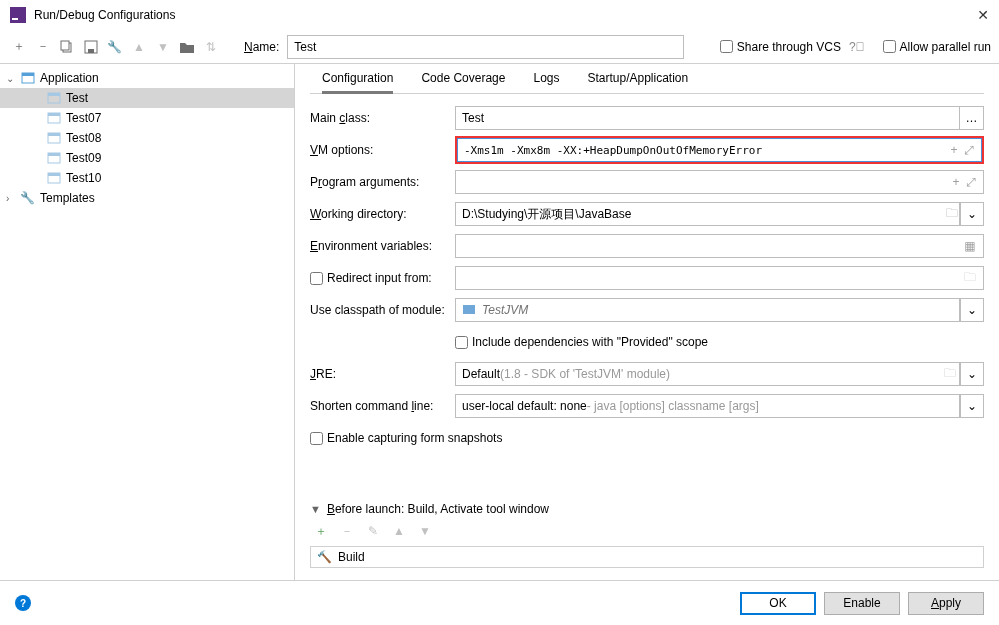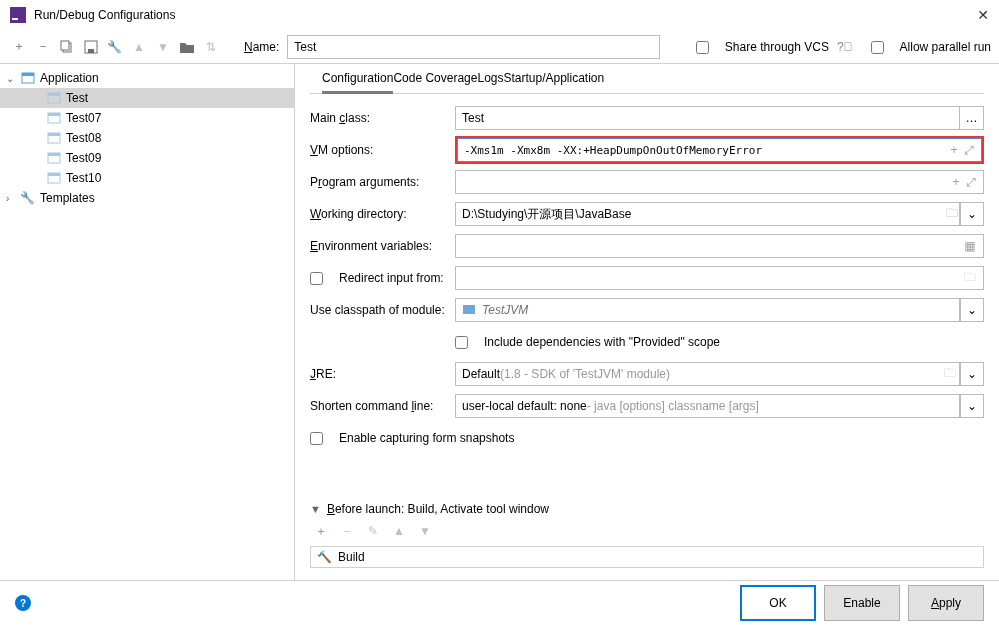--- a/index.html
+++ b/index.html
@@ -5,32 +5,32 @@
 * { margin:0; padding:0; box-sizing:border-box; font-family:"Segoe UI",Arial,sans-serif; font-size:12px; }
 body { width:999px; height:625px; background:#fff; display:flex; flex-direction:column; color:#000; overflow:hidden; }
 .titlebar { height:30px; display:flex; align-items:center; padding:0 10px; border-bottom:1px solid transparent; }
 .titlebar .logo { width:16px; height:16px; margin-right:8px; }
 .titlebar .title { flex:1; font-size:12px; }
 .titlebar .close { font-size:14px; color:#333; cursor:pointer; }
 .topbar { height:33px; display:flex; align-items:center; padding:0 8px; gap:2px; }
 .toolbtn { width:22px; height:22px; display:flex; align-items:center; justify-content:center; color:#6e6e6e; cursor:pointer; border:1px solid transparent; }
 .name-row { display:flex; align-items:center; gap:8px; flex:1; margin-left:20px; }
 .name-row input { width:345px; height:24px; border:1px solid #bdbdbd; padding:2px 6px; }
-.chk { display:flex; align-items:flex-end; gap:16px; }
+.chk { display:flex; align-items:center; gap:4px; }
 .chk input { width:13px; height:13px; }
 .main { flex:1; display:flex; border-top:1px solid #d0d0d0; overflow:hidden; }
 .sidebar { width:295px; border-right:1px solid #d0d0d0; padding-top:4px; overflow:auto; }
 .node { display:flex; align-items:center; height:20px; padding-left:6px; gap:4px; }
 .node.lvl2 { padding-left:46px; }
 .node.sel { background:#d5d5d5; }
 .arrow { width:10px; display:inline-block; color:#666; font-size:10px; }
 .node .icon { width:16px; height:16px; display:flex; align-items:center; justify-content:center; }
 .bold { font-weight:normal; }
 .content { flex:1; display:flex; flex-direction:column; padding:0 15px 5px 15px; overflow:hidden; }
-.tabs { display:flex; padding:7px 12px 0 12px; border-bottom:1px solid #d0d0d0; height:30px; }
+.tabs { display:flex; gap:28px; padding:7px 12px 0 12px; border-bottom:1px solid #d0d0d0; height:30px; }
 .tab { padding-bottom:6px; cursor:pointer; color:#000; }
 .tab.active { border-bottom:3px solid #7a7a7a; margin-bottom:-1px; }
 .form { padding:10px 0 0 0; }
 .row { display:flex; align-items:center; min-height:28px; }
 .row .lbl { width:145px; }
 .inpwrap { flex:1; display:flex; align-items:center; position:relative; }
 .inp { flex:1; height:24px; border:1px solid #bdbdbd; padding:2px 6px; font-size:12px; background:#fff; }
 .inp.mono { font-family:Consolas,monospace; font-size:11px; }
 .inp.disabled { background:#fff; color:#888; }
 .inp.cb { color:#737373;font-style:italic; }
@@ -38,21 +38,21 @@
 .redbox .inp { border:1px solid #4a90d9; }
 .suffix { width:24px; height:24px; border:1px solid #bdbdbd; border-left:none; display:flex; align-items:center; justify-content:center; cursor:pointer; }
 .rowpad { margin-bottom:4px; }
 .jrehint { color:#999; }
 .bl { margin-top:50px; }
 .bl .hdr { display:flex; align-items:center; gap:6px; }
 .bl .tools { display:flex; gap:4px; margin-top:4px; }
 .bl .list { border:1px solid #d0d0d0; margin-top:4px; height:22px; display:flex; align-items:center; padding:0 6px; gap:6px; background:#fff; }
 .footer { height:45px; border-top:1px solid #d0d0d0; display:flex; align-items:center; padding:0 15px; gap:8px; }
 .footer .spacer { flex:1; }
-.btn { min-width:76px; height:36px; border:1px solid #adadad; background:#e1e1e1; cursor:pointer; font-size:12px; }
+.btn { min-width:76px; height:23px; border:1px solid #adadad; background:#e1e1e1; cursor:pointer; font-size:12px; }
 .btn.primary { border:2px solid #0078d7; background:#fff; }
 .help { width:16px; height:16px; border-radius:50%; background:#0078d7; color:#fff; display:flex; align-items:center; justify-content:center; font-size:10px; font-weight:bold; cursor:pointer; }
 .und { text-decoration:underline; }
 .mini { width:16px; color:#a0a0a0; text-align:center; cursor:pointer; font-size:12px; }
 </style>
 </head>
 <body>
 
 <div class="titlebar">
   <span class="logo">

